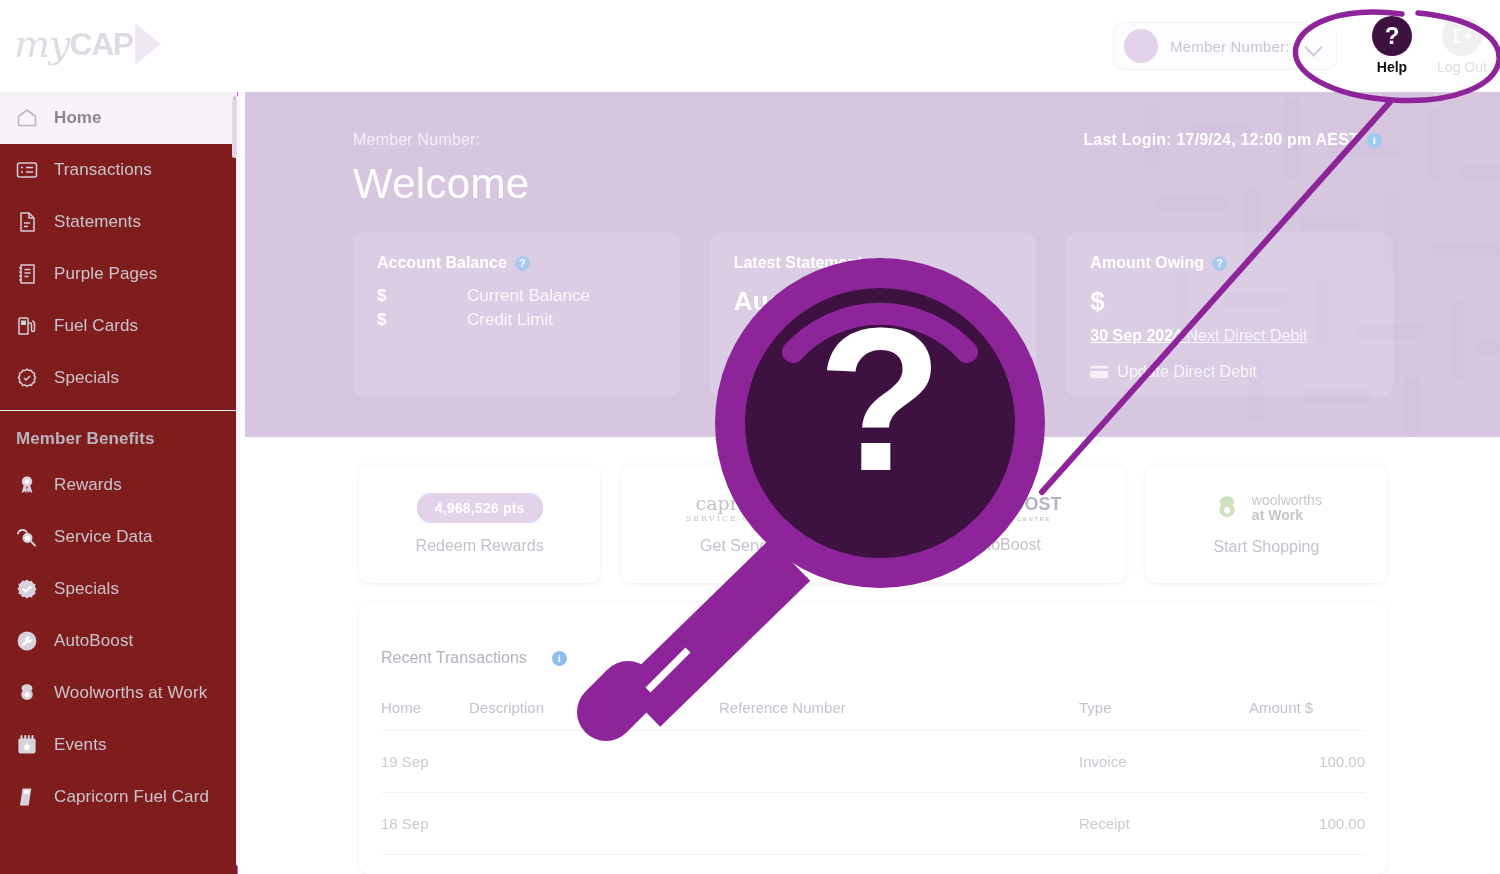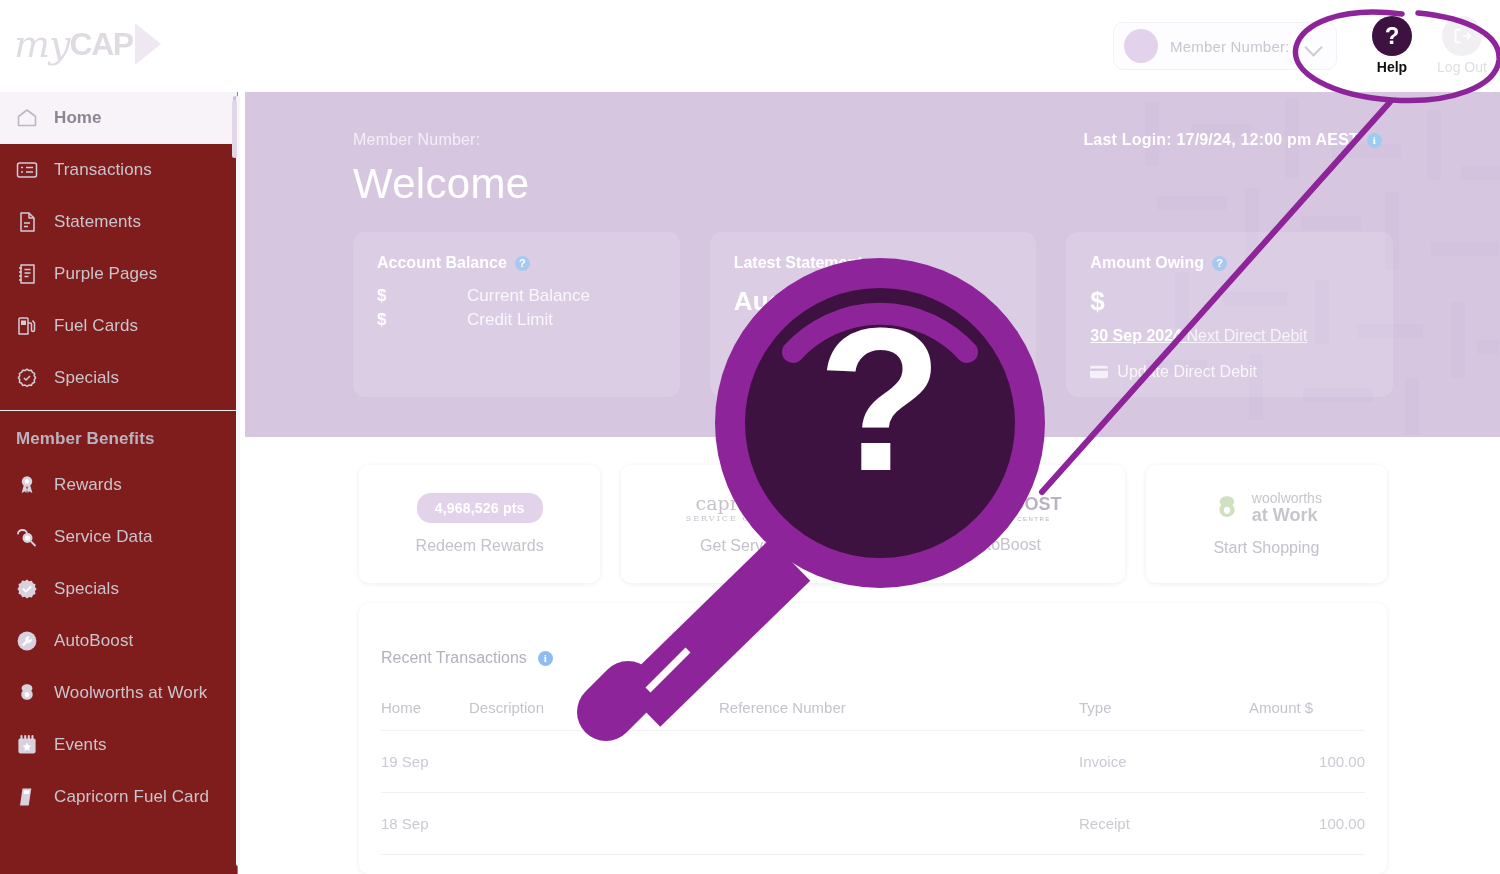--- a/index.html
+++ b/index.html
@@ -211,33 +211,33 @@
   }
   .brand-cap small { display: block; font-size: 8px; letter-spacing: 2px; margin-top: 2px; }
   .brand-boost {
     font-size: 18px; font-weight: 800; color: #b9b3bf; line-height: 1; text-align: center;
   }
   .brand-boost small { display: block; font-size: 6px; letter-spacing: 1.5px; font-weight: 400; margin-top: 3px; }
   .brand-ww { display: flex; align-items: center; gap: 9px; opacity: .55; }
   .ww-mark { width: 32px; height: 32px; }
   .ww-text { line-height: 1.05; color: #9a949f; }
   .ww-text .t1 { font-size: 14px; }
-  .ww-text .t2 { font-size: 18px; font-weight: 800; }
+  .ww-text .t2 { font-size: 14px; font-weight: 800; }
 
   
   .trans-panel {
     position: absolute; left: 359px; top: 603px;
     width: 1028px; height: 271px;
     background: #ffffff; border-radius: 10px;
     box-shadow: 0 1px 5px rgba(90,70,100,.09);
     padding: 42px 22px 0 22px; overflow: hidden;
   }
   .trans-title {
     position: absolute; left: 22px; top: 46px;
-    font-size: 16px; color: #b6b0bc; display: flex; align-items: center; gap: 11px;
+    font-size: 16px; color: #b6b0bc; display: flex; align-items: center; gap: 25px;
   }
   .info-dot.blue { background: #8fbdf0; }
   table.trans { width: 100%; border-collapse: collapse; margin-top: 42px; }
   table.trans th {
     font-size: 15px; font-weight: 400; color: #c7c2cc;
     text-align: left; padding: 12px 0 14px 0;
     border-bottom: 1px solid #f3f1f5;
   }
   table.trans td {
     font-size: 15px; color: #cdc8d2; padding: 22px 0;

